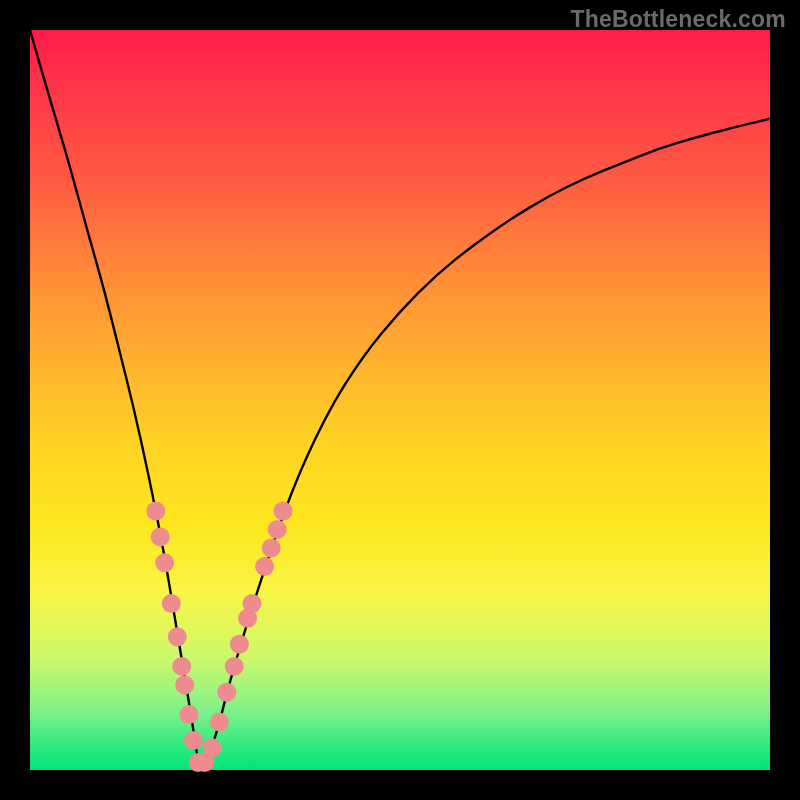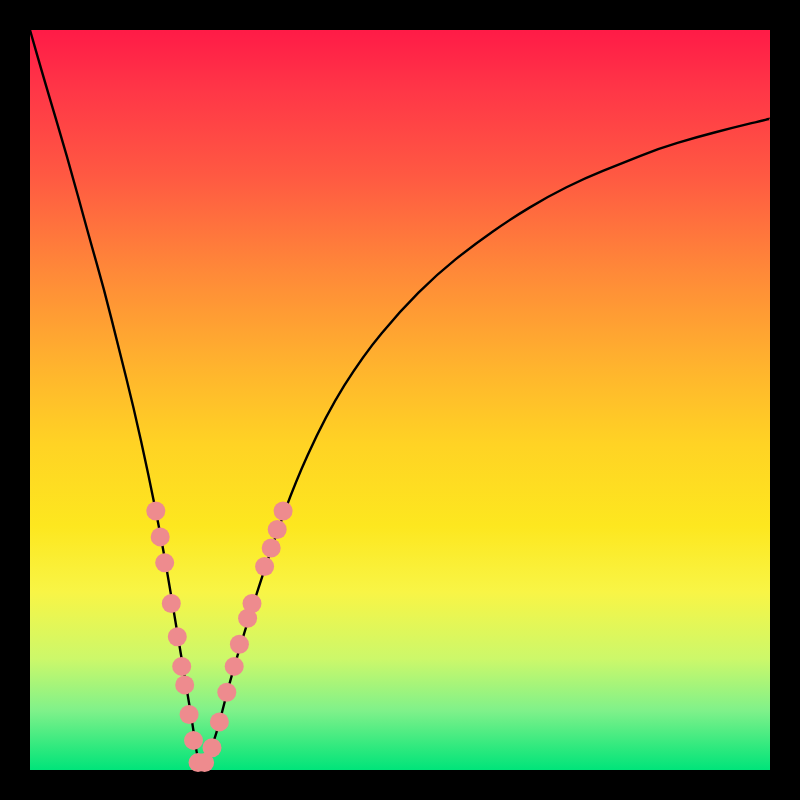--- a/index.html
+++ b/index.html
@@ -59,20 +59,21 @@
   }
   .dot {
     fill: #EE8B8E;
     stroke: none;
   }
 </style>
 </head>
 <body>
 
 <div class="canvas">
+  <div class="watermark">TheBottleneck.com</div>
   <div class="plot-area">
     <svg class="curve" viewBox="0 0 740 740">
       <path id="curve-path" d="M 0.0 0.0 Q 0.0 0.0 7.4 25.9 Q 14.8 51.8 25.9 88.8 Q 37.0 125.8 48.1 166.5 Q 59.2 207.2 66.6 233.1 Q 74.0 259.0 81.4 288.6 Q 88.8 318.2 96.2 347.8 Q 103.6 377.4 111.0 410.7 Q 118.4 444.0 125.8 481.0 Q 133.2 518.0 140.6 562.4 Q 148.0 606.8 151.7 629.0 Q 155.4 651.2 159.1 673.4 Q 162.8 695.6 165.4 714.1 Q 168.0 732.6 170.9 732.6 Q 173.9 732.6 179.4 721.5 Q 185.0 710.4 192.4 680.8 Q 199.8 651.2 210.9 614.2 Q 222.0 577.2 240.5 521.7 Q 259.0 466.2 277.5 425.5 Q 296.0 384.8 314.5 355.2 Q 333.0 325.6 351.5 303.4 Q 370.0 281.2 388.5 262.7 Q 407.0 244.2 425.5 229.4 Q 444.0 214.6 462.5 201.7 Q 481.0 188.7 499.5 177.6 Q 518.0 166.5 536.5 157.3 Q 555.0 148.0 573.5 140.6 Q 592.0 133.2 610.5 125.8 Q 629.0 118.4 647.5 112.9 Q 666.0 107.3 684.5 102.5 Q 703.0 97.7 721.5 93.2 T 740.0 88.8 " stroke="#000000" stroke-width="2.4" fill="none"></path>
       <g id="markers-group">
           <circle cx="125.8" cy="481.0" r="9.5" class="dot" fill="#EE8B8E"></circle>
           <circle cx="130.2" cy="506.9" r="9.5" class="dot" fill="#EE8B8E"></circle>
           <circle cx="134.7" cy="532.8" r="9.5" class="dot" fill="#EE8B8E"></circle>
           <circle cx="141.3" cy="573.5" r="9.5" class="dot" fill="#EE8B8E"></circle>
           <circle cx="147.3" cy="606.8" r="9.5" class="dot" fill="#EE8B8E"></circle>
           <circle cx="151.7" cy="636.4" r="9.5" class="dot" fill="#EE8B8E"></circle>

